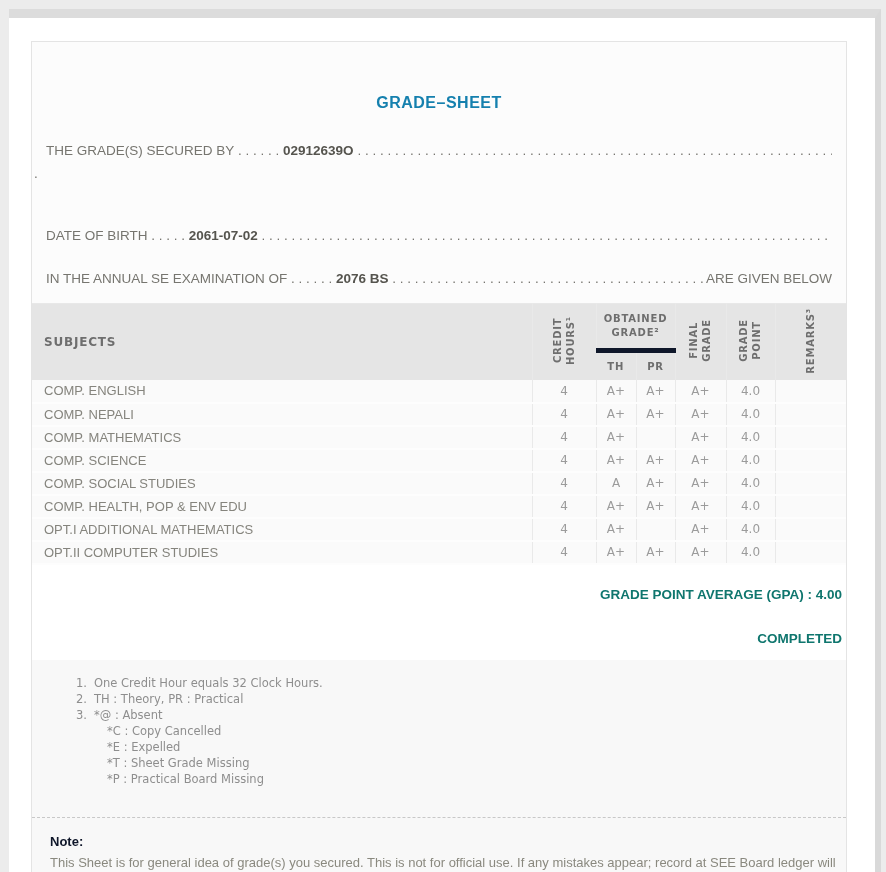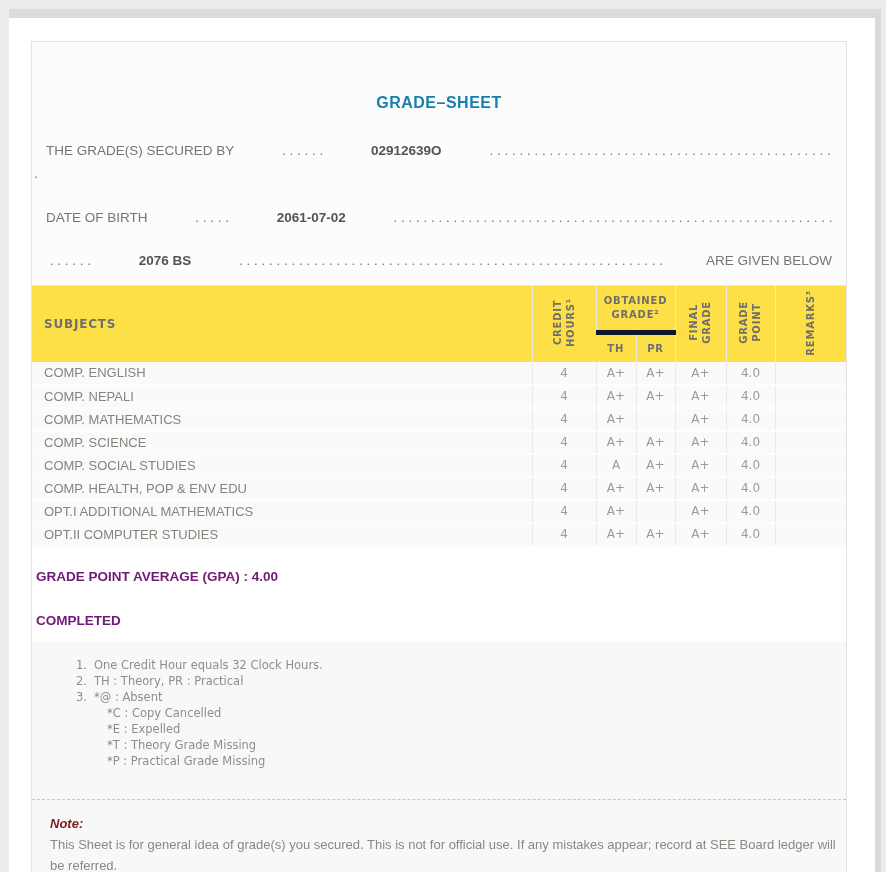--- a/index.html
+++ b/index.html
@@ -15,61 +15,61 @@
   .card { margin:23px 28px 0 22px; background:#fcfcfc;
           border:1px solid #e4e4e4; min-height:840px; }
 
   
   .card-header { padding-top:22px; text-align:center; }
   .title { font-size:24px; font-weight:bold; letter-spacing:0.2px; }
   .subtitle { margin-top:30px; font-size:16px; font-weight:bold; letter-spacing:0.5px; }
 
   
   .lines { padding:0 14px; margin-top:31px; color:#76756f; font-size:13.5px; }
-  .dotline { display:flex; align-items:baseline; white-space:pre; overflow:hidden;gap:44px; }
+  .dotline { display:flex; align-items:baseline; white-space:pre; overflow:hidden; }
   .dotline .val { font-weight:bold; color:#55544e; }
   .dotline .leader { flex:1; overflow:hidden; white-space:pre; }
   .wrapdot { margin:9px 0 0 -12px; line-height:13px; }
-  .dob-line { margin-top:30px;align-items:center; }
+  .dob-line { margin-top:48px;align-items:center; }
   .exam-line { margin-top:28px; margin-bottom:17px; }
 
   
   table { width:100%; border-collapse:collapse; table-layout:fixed;
           border-top:1px solid #e8e8e8; border-bottom:1px solid #e8e8e8; }
   th { font-family:"DejaVu Sans", sans-serif; font-weight:bold; color:#6e6e6e;
-       font-size:10px; letter-spacing:0.8px; text-align:center; background:#fde047; }
+       font-size:10px; letter-spacing:0.8px; text-align:center; background:#e5e5e5; }
   th.subjects-h { text-align:left; padding-left:12px; font-size:12px; }
   th, td { border-left:1px solid #e9e9e9; }
   th:first-child, td:first-child { border-left:none; }
   tr.subrow th { height:25px; border-top:5px solid #0f172a; }
   tr.toprow th.span-h { height:41px; white-space:pre-line; line-height:1.45; }
   .rot { display:inline-block; writing-mode:vertical-rl; transform:rotate(180deg);
          white-space:pre-line; line-height:1.25; padding:4px 0; letter-spacing:0.8px; }
   tbody td { height:23px; background:#fafafa; border-bottom:2px solid #fdfdfd;
              font-family:"DejaVu Sans", sans-serif; font-size:12px; color:#9b9b9b;
              text-align:center; }
   tbody td.subject { text-align:left; padding-left:12px;
                      font-family:"Liberation Sans", sans-serif;
                      font-size:13px; color:#85847d; }
 
   
-  .gpa { background:#ffffff; padding:22px 4px 14px; text-align:left;
-         font-size:13.5px; font-weight:bold; color:#701a75; }
+  .gpa { background:#ffffff; padding:22px 4px 14px; text-align:right;
+         font-size:13.5px; font-weight:bold; color:#0f766e; }
   .gpa .status { margin-top:29px; }
 
   
   .bottom { background:#f8f8f8; padding-bottom:40px; }
   .footnotes { padding:15px 0 0 44px; font-family:"DejaVu Sans", sans-serif;
                font-size:11.5px; color:#8e8e8e; line-height:16px; }
   .fn-row { display:flex; }
   .fn-num { width:18px; }
   .fn-sub { margin-left:31px; }
   .divider { border-top:1px dashed #c8c8c8; margin-top:30px; }
   .note { padding:16px 8px 0 18px; font-size:13px; }
-  .note-title { font-weight:bold; color:#7f1d1d;font-style:italic; }
+  .note-title { font-weight:bold; color:#0f172a; }
   .note-text { margin-top:3px; color:#8a897f; line-height:21px; }
 </style>
 </head>
 <body>
 
 <div class="panel">
   <div class="card">
 
     <div class="card-header">
       <div class="subtitle" style="color:#1580ae;">GRADE–SHEET</div>
@@ -79,21 +79,21 @@
       <div class="dotline">
         <span>THE GRADE(S) SECURED BY</span><span> . . . . . . </span><span class="val">02912639O</span><span class="leader"> . . . . . . . . . . . . . . . . . . . . . . . . . . . . . . . . . . . . . . . . . . . . . . . . . . . . . . . . . . . . . . . . . . . . . . . . . . . . . . . .</span>
       </div>
       <div class="wrapdot">.</div>
 
       <div class="dotline dob-line">
         <span>DATE OF BIRTH</span><span> . . . . . </span><span class="val">2061-07-02</span><span class="leader"> . . . . . . . . . . . . . . . . . . . . . . . . . . . . . . . . . . . . . . . . . . . . . . . . . . . . . . . . . . . . . . . . . . . . . . . . . . . . . . . .</span>
       </div>
 
       <div class="dotline exam-line">
-        <span> . . . . . . </span><span class="val">2076 BS</span><span class="leader"> . . . . . . . . . . . . . . . . . . . . . . . . . . . . . . . . . . . . . . . . . . . . . . . . . . . . . . . . . . . . . . . . </span><span>ARE GIVEN BELOW</span>
+        <span>IN THE ANNUAL SE EXAMINATION OF</span><span> . . . . . . </span><span class="val">2076 BS</span><span class="leader"> . . . . . . . . . . . . . . . . . . . . . . . . . . . . . . . . . . . . . . . . . . . . . . . . . . . . . . . . . . . . . . . . </span><span>ARE GIVEN BELOW</span>
       </div>
     </div>
 
     <table>
       <colgroup>
         <col style="width:auto">
           <col style="width:64px">
           <col style="width:40px">
         <col style="width:39px">
           <col style="width:51px">
@@ -208,22 +208,22 @@
         <div class="fn-row">
           <span class="fn-num">2.</span>
           <span>TH : Theory, PR : Practical</span>
         </div>
         <div class="fn-row">
           <span class="fn-num">3.</span>
           <span>*@ : Absent</span>
         </div>
         <div class="fn-sub">*C : Copy Cancelled</div>
         <div class="fn-sub">*E : Expelled</div>
-        <div class="fn-sub">*T : Theory Grade Missing</div>
-        <div class="fn-sub">*P : Practical Grade Missing</div>
+        <div class="fn-sub">*T : Sheet Grade Missing</div>
+        <div class="fn-sub">*P : Practical Board Missing</div>
       </div>
 
       <div class="divider"></div>
 
       <div class="note">
         <div class="note-title">Note:</div>
         <div class="note-text">This Sheet is for general idea of grade(s) you secured. This is not for official use. If any mistakes appear; record at SEE Board ledger will be referred.</div>
       </div>
     </div>
 

